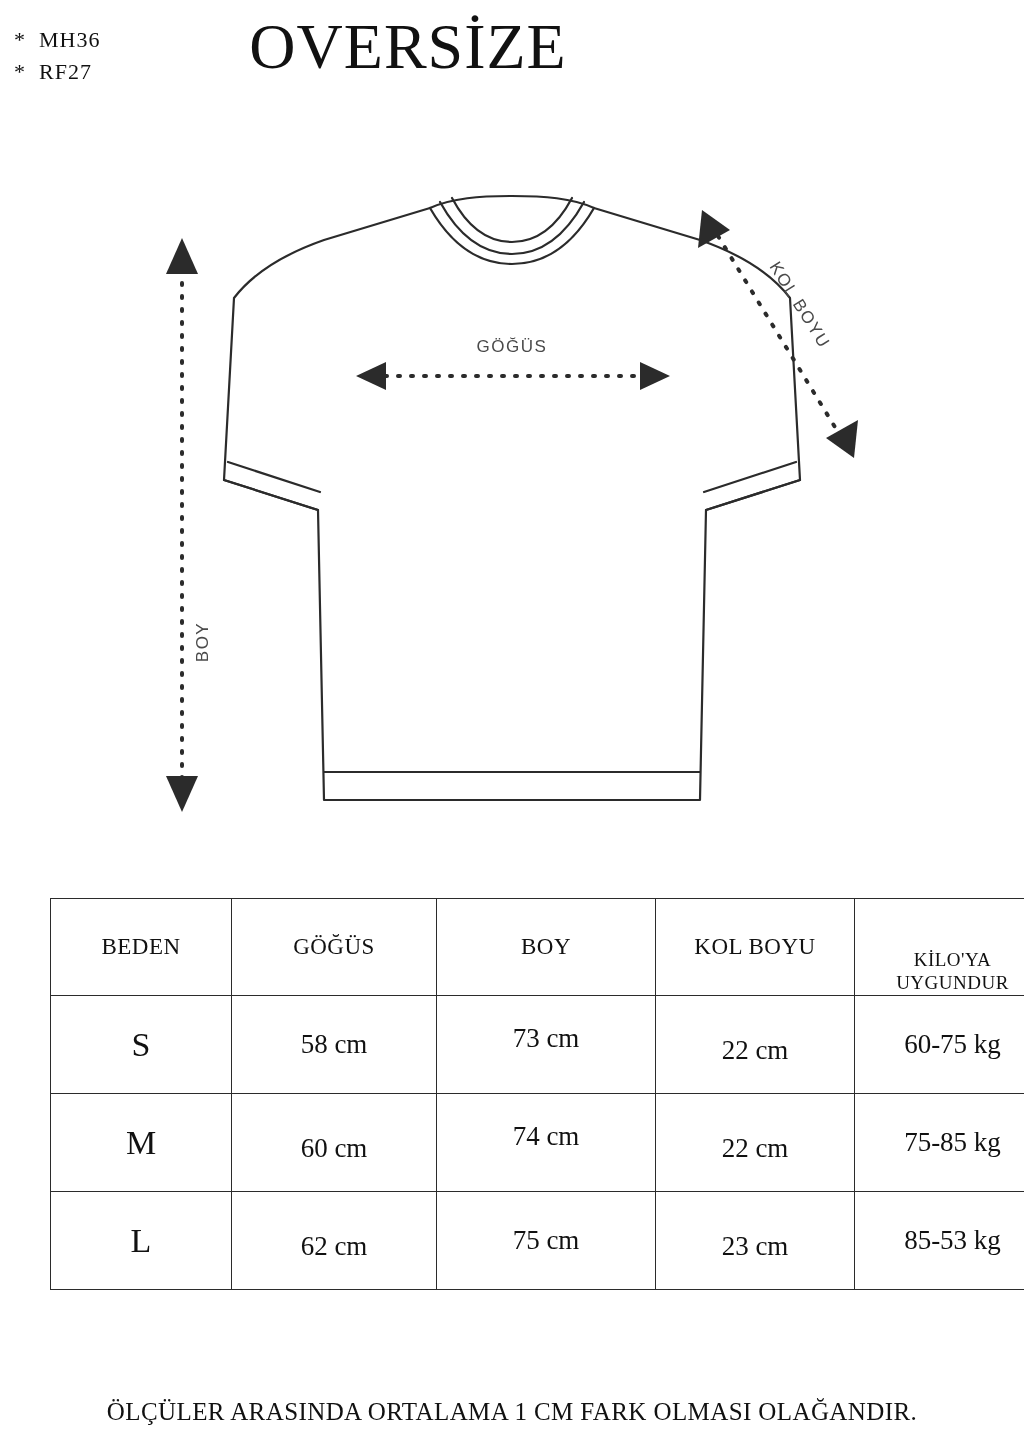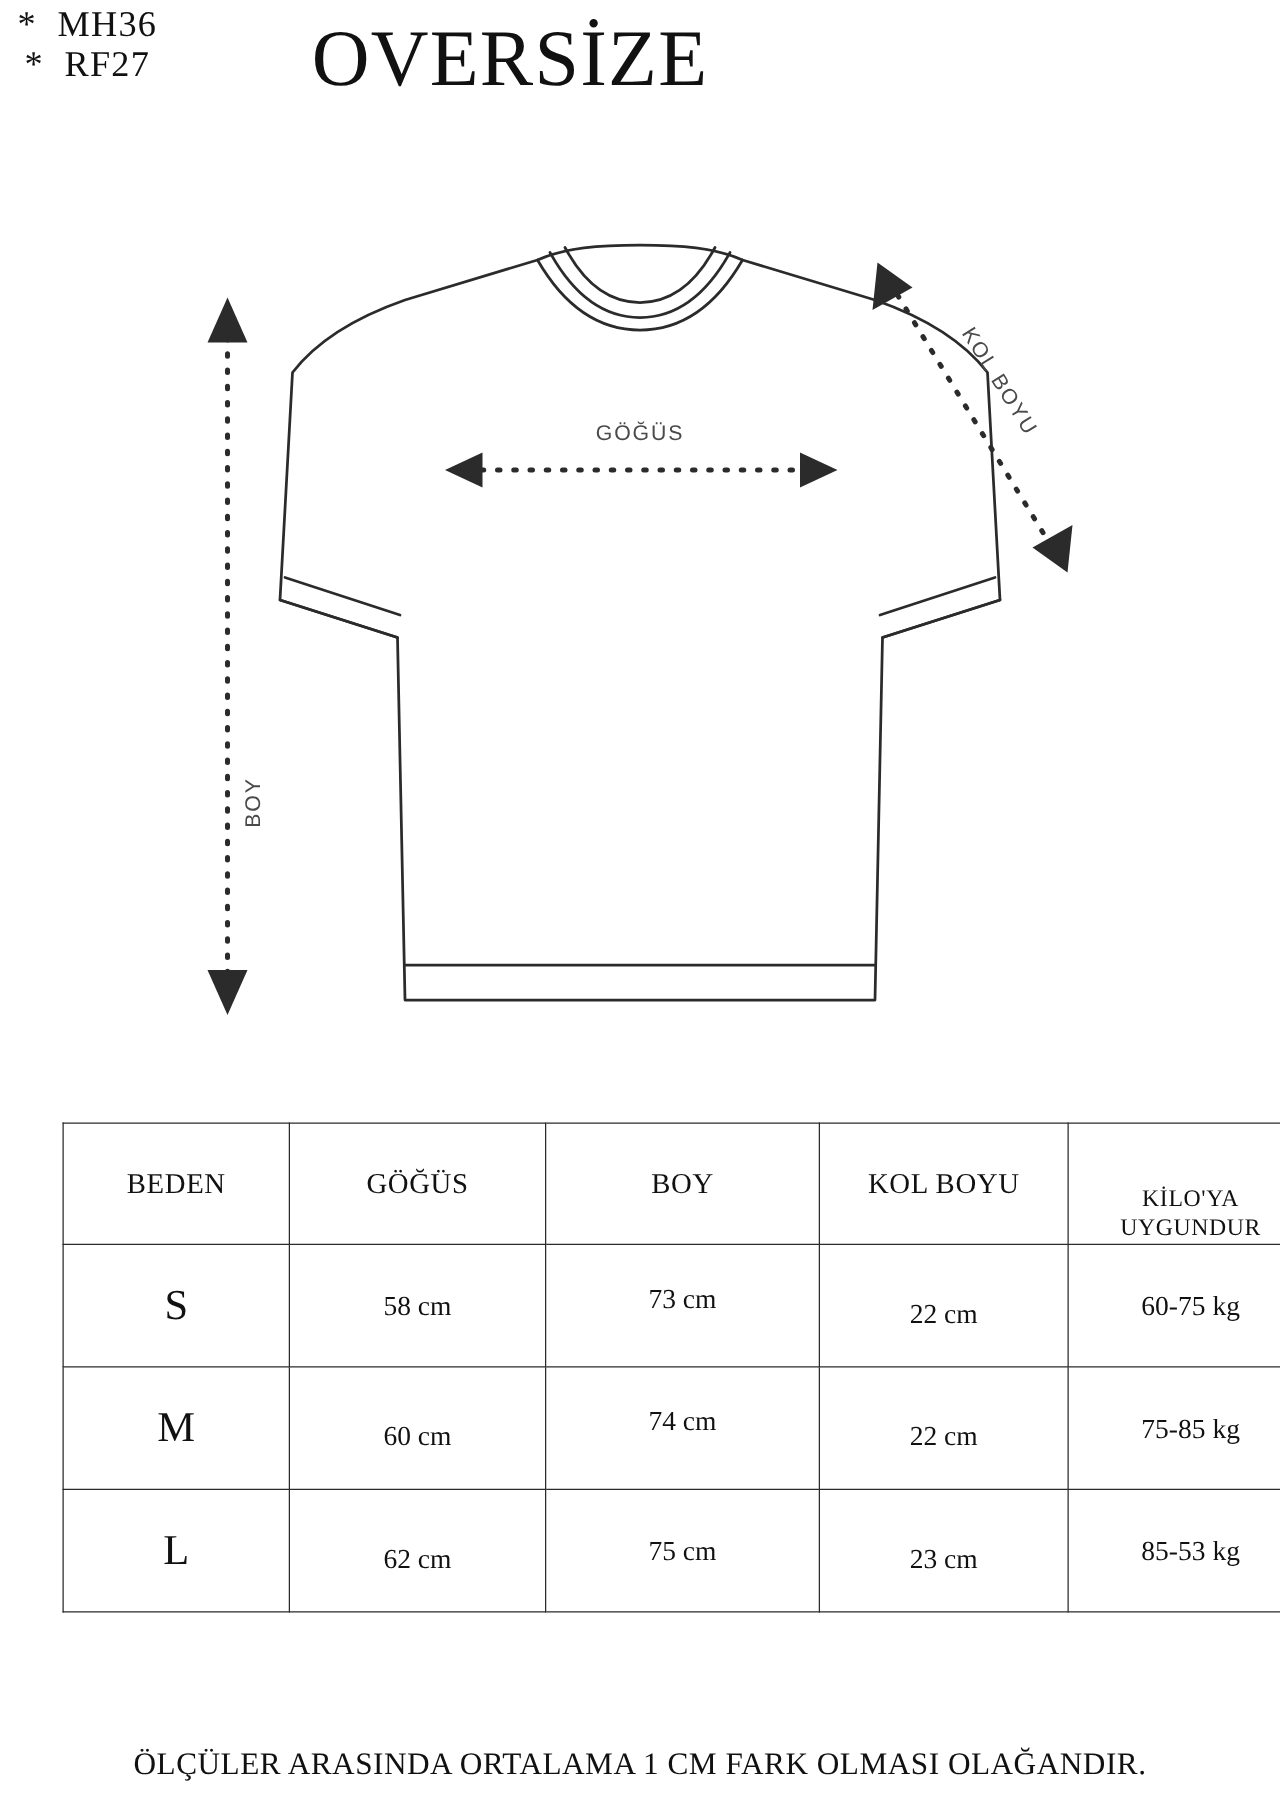--- a/index.html
+++ b/index.html
@@ -12,28 +12,27 @@
     height: 1449px;
     position: relative;
     font-family: "Liberation Serif", serif;
     color: #111111;
     overflow: hidden;
   }
 
   
   .codes {
     position: absolute;
-    top: 4px;
+    top: 24px;
     left: 14px;
     font-family: "Liberation Serif", serif;
-    font-size: 29px;
+    font-size: 22px;
     line-height: 32px;
     letter-spacing: 1px;
     color: #111;
-    text-align: center;
   }
   .codes div { white-space: pre; }
 
   .title {
     position: absolute;
     top: 10px;
     left: 0;
     width: 816px;
     text-align: center;
     font-family: "Liberation Serif", serif;
@@ -81,21 +80,21 @@
     border-top-right-radius: 16px;
   }
   thead th .two-line {
     font-size: 19px;
     line-height: 23px;
     letter-spacing: 0.5px;
     margin-top: 48px;
   }
   table.size-table tbody td {
     height: 95px;
-    font-size: 22px;
+    font-size: 27px;
     font-family: "Liberation Serif", serif;
   }
   table.size-table tbody td.size-cell {
     font-size: 34px;
   }
   col.c1 { width: 181px; }
   col.c2 { width: 205px; }
   col.c3 { width: 219px; }
   col.c4 { width: 199px; }
   col.c5 { width: 196px; }

